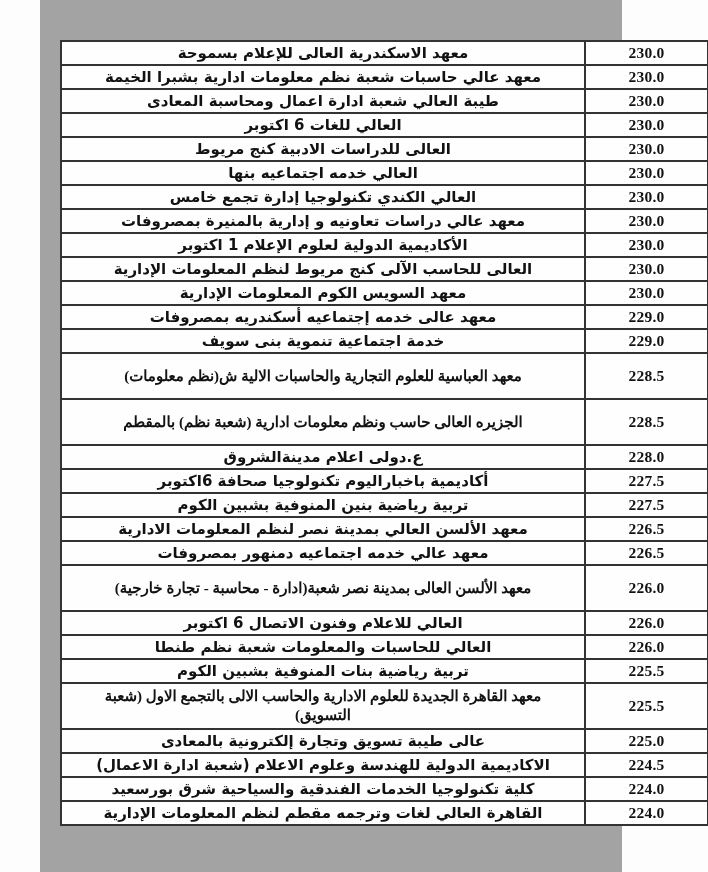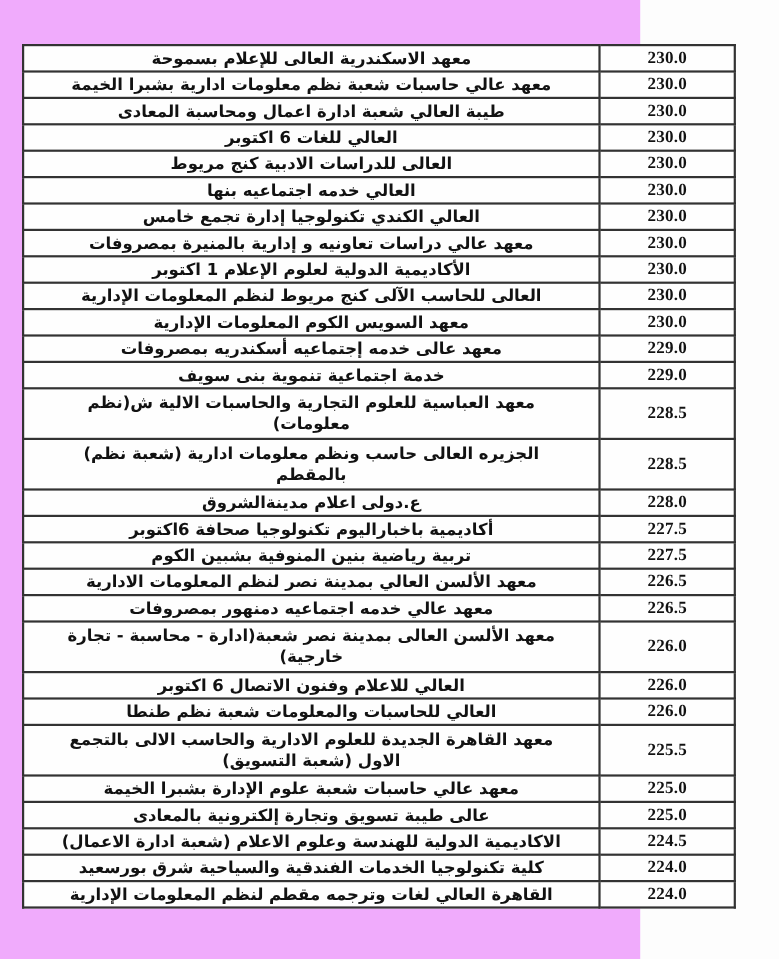--- a/index.html
+++ b/index.html
@@ -8,21 +8,22 @@
     width: 708px;
     height: 872px;
     overflow: hidden;
     background: #fdfdfd;
     font-family: "DejaVu Sans", sans-serif;
   }
   .page {
     position: relative;
     width: 582px;
     height: 872px;
-    background: #f0abfc;
+    background: #a3a3a3;
+    margin-left: 40px;
   }
   table.scores {
     position: absolute;
     left: 20px;
     top: 40px;
     width: 643px;
     border-collapse: collapse;
     table-layout: fixed;
     background: #fefefe;
   }
@@ -41,20 +42,21 @@
     font-size: 15px;
     line-height: 19px;
     height: 20px;
   }
   td.name-cell .name-text {
     display: inline-block;
     max-width: 505px;
   }
   tr.tall td.name-cell {
     height: 42px;
+    font-family: Liberation Serif, serif;
   }
   tr.tall td.name-cell .name-text {
     max-width: 480px;
   }
   td.score-cell {
     width: 111px;
     font-size: 15.5px;
     letter-spacing: 0.2px;
     font-family: Liberation Serif, serif;
   }
@@ -242,34 +244,34 @@
     </td>
   </tr>
         <tr>
     <td class="name-cell">
       <span class="name-text">العالي للحاسبات والمعلومات شعبة نظم طنطا</span>
     </td>
     <td class="score-cell">
       <span>226.0</span>
     </td>
   </tr>
+        <tr>
+    <td class="name-cell">
+      <span class="name-text">تربية رياضية بنات المنوفية بشبين الكوم</span>
+    </td>
+    <td class="score-cell">
+      <span>225.5</span>
+    </td>
+  </tr>
         <tr class="tall">
     <td class="name-cell">
       <span class="name-text">معهد القاهرة الجديدة للعلوم الادارية والحاسب الالى بالتجمع الاول (شعبة التسويق)</span>
     </td>
     <td class="score-cell">
       <span>225.5</span>
-    </td>
-  </tr>
-        <tr>
-    <td class="name-cell">
-      <span class="name-text">معهد عالي حاسبات شعبة علوم الإدارة بشبرا الخيمة</span>
-    </td>
-    <td class="score-cell">
-      <span>225.0</span>
     </td>
   </tr>
         <tr>
     <td class="name-cell">
       <span class="name-text">عالى طيبة تسويق وتجارة إلكترونية بالمعادى</span>
     </td>
     <td class="score-cell">
       <span>225.0</span>
     </td>
   </tr>

